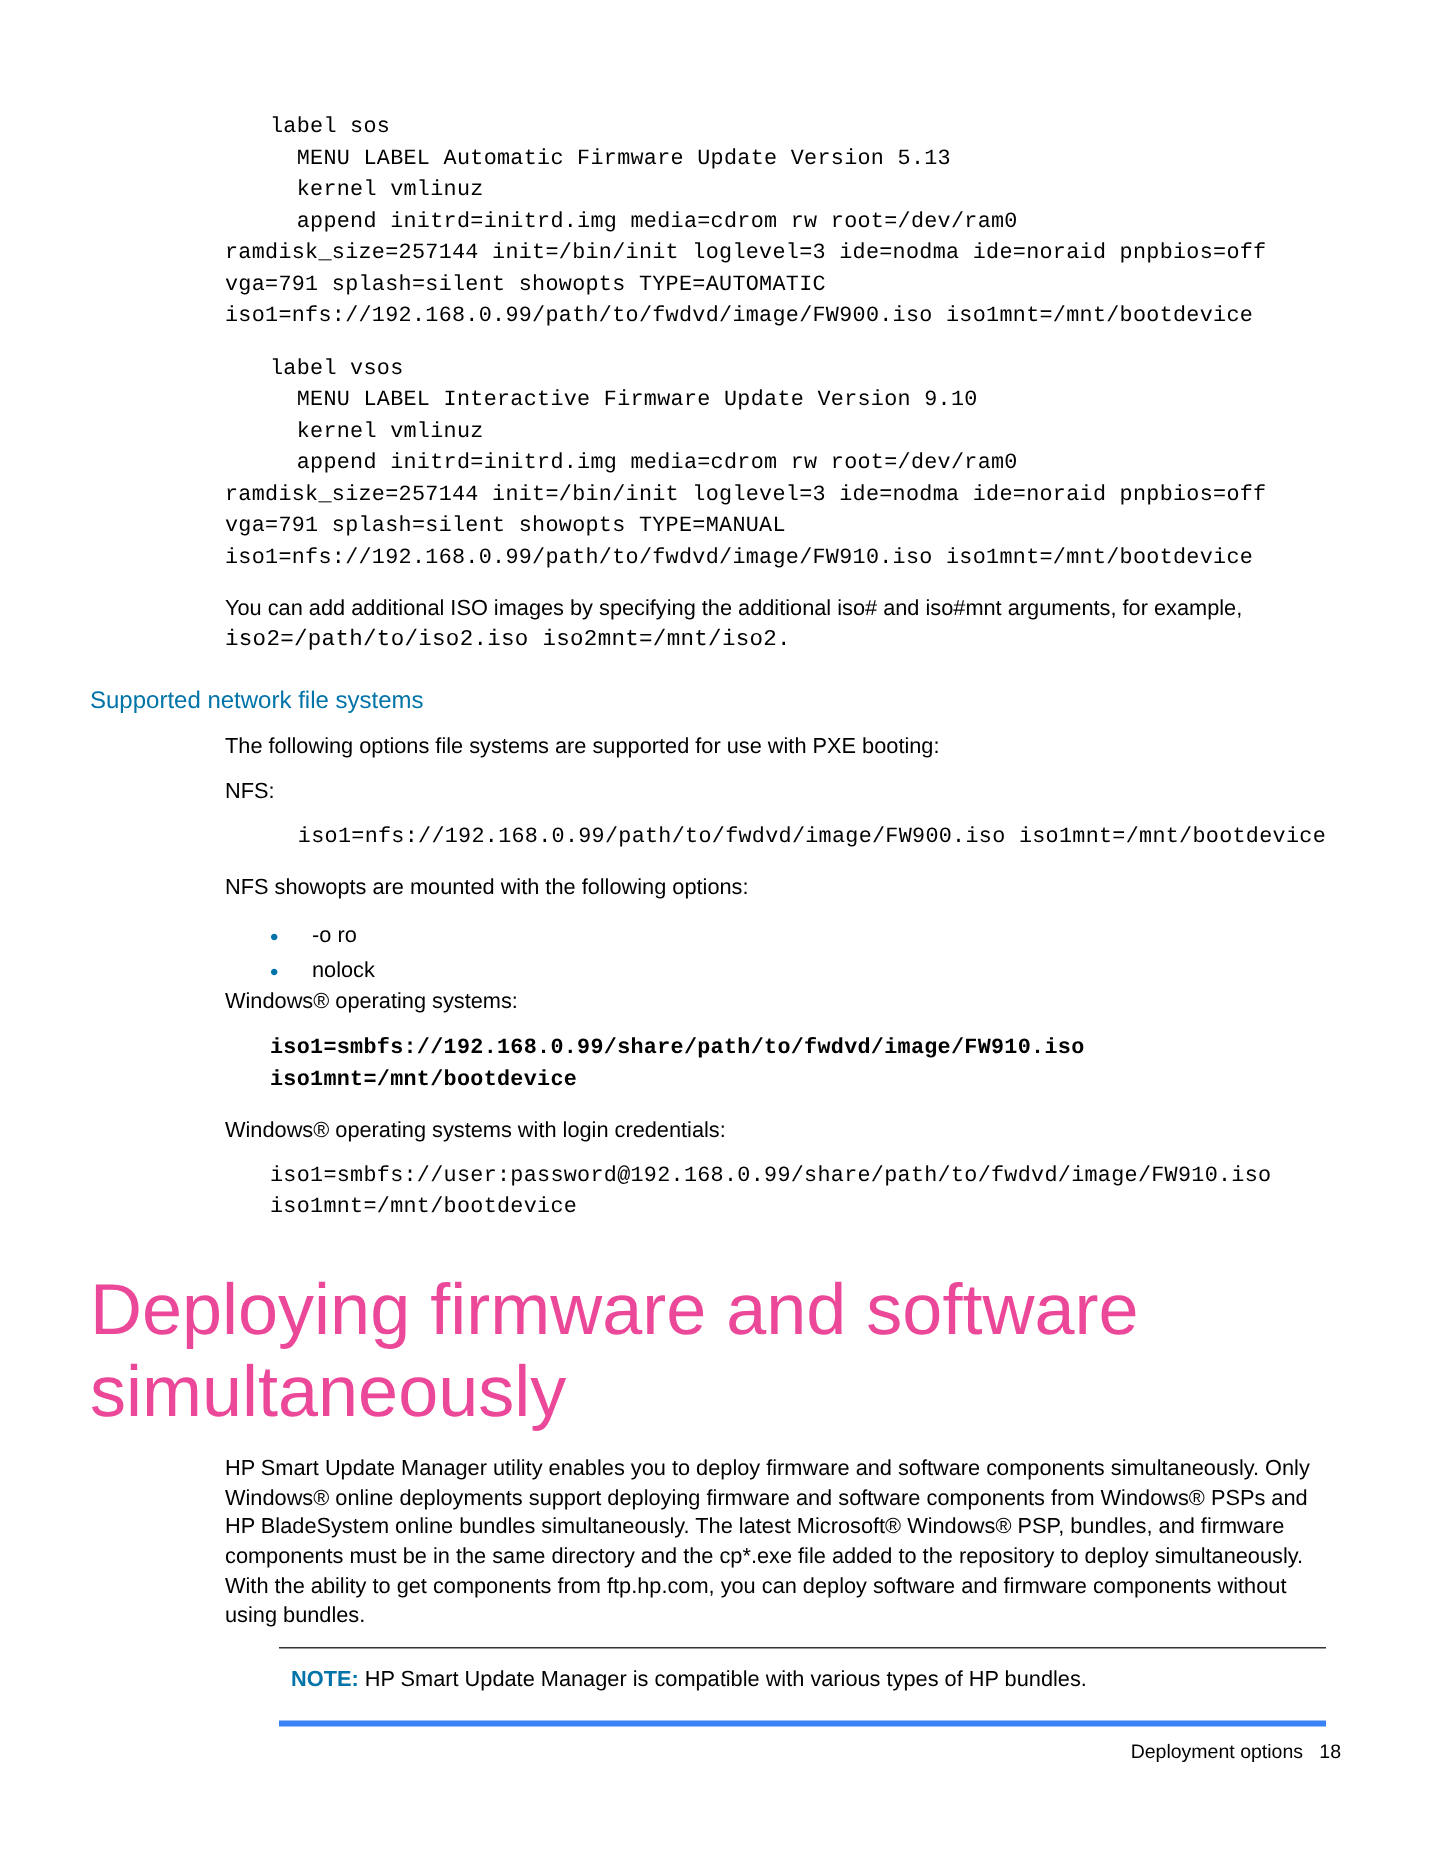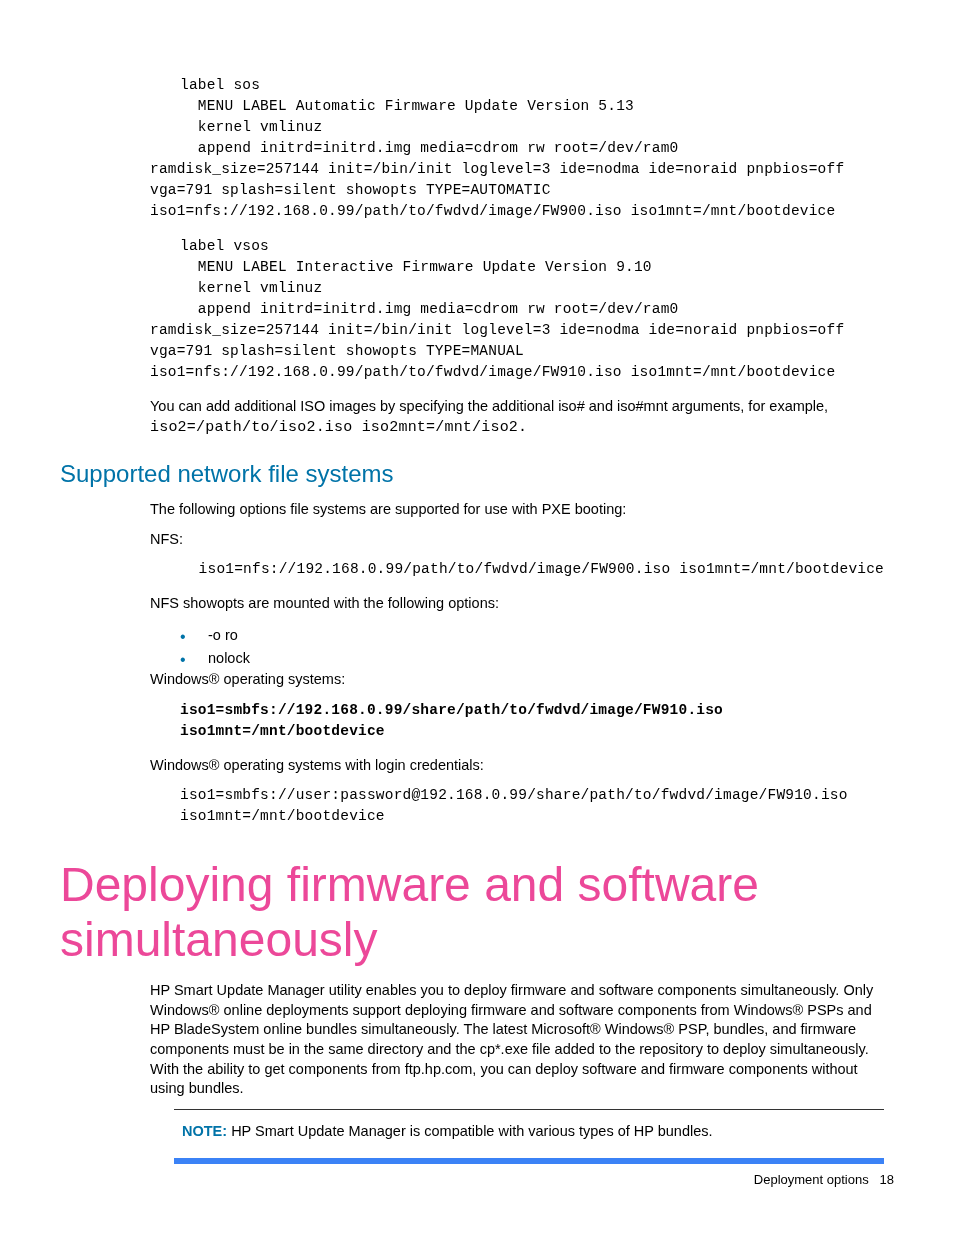--- a/index.html
+++ b/index.html
@@ -33,21 +33,21 @@
     white-space: pre-wrap;
   }
   .body-text {
     font-size: 14.5px;
     line-height: 1.35;
     margin-bottom: 10px;
   }
   .h2 {
     color: #0073a8;
     font-weight: 300;
-    font-size: 24px;
+    font-size: 16px;
     margin-top: 22px;
     margin-bottom: 12px;
     margin-left: 0;
     font-family: Arial, Helvetica, sans-serif;
   }
   .h2-wrap { margin-left: 0; }
   .h1 {
     color: #ec4899;
     font-weight: 300;
     font-size: 48px;
@@ -67,35 +67,35 @@
   }
   ul.bullets li::before {
     content: "•";
     color: #0073a8;
     position: absolute;
     left: 0;
     font-size: 16px;
   }
   .note-box {
     border-top: 1px solid #333;
-    border-bottom: 6px solid #3b82f6;
-    margin-left: 24px;
+    border-bottom: 4px solid #3b82f6;
+    margin-left: 36px;
     margin-right: 0;
     padding: 12px 0 18px 8px;
     margin-top: 8px;
   }
   .note-label {
     color: #0073a8;
     font-weight: bold;
     font-size: 14.5px;
   }
   .note-text { font-size: 14.5px; }
   .footer {
     position: absolute;
-    bottom: 48px;
+    bottom: 60px;
     right: 60px;
     font-size: 13px;
   }
 </style>
 </head>
 <body>
 
 <div class="content">
 
   <div class="code-block">label sos

